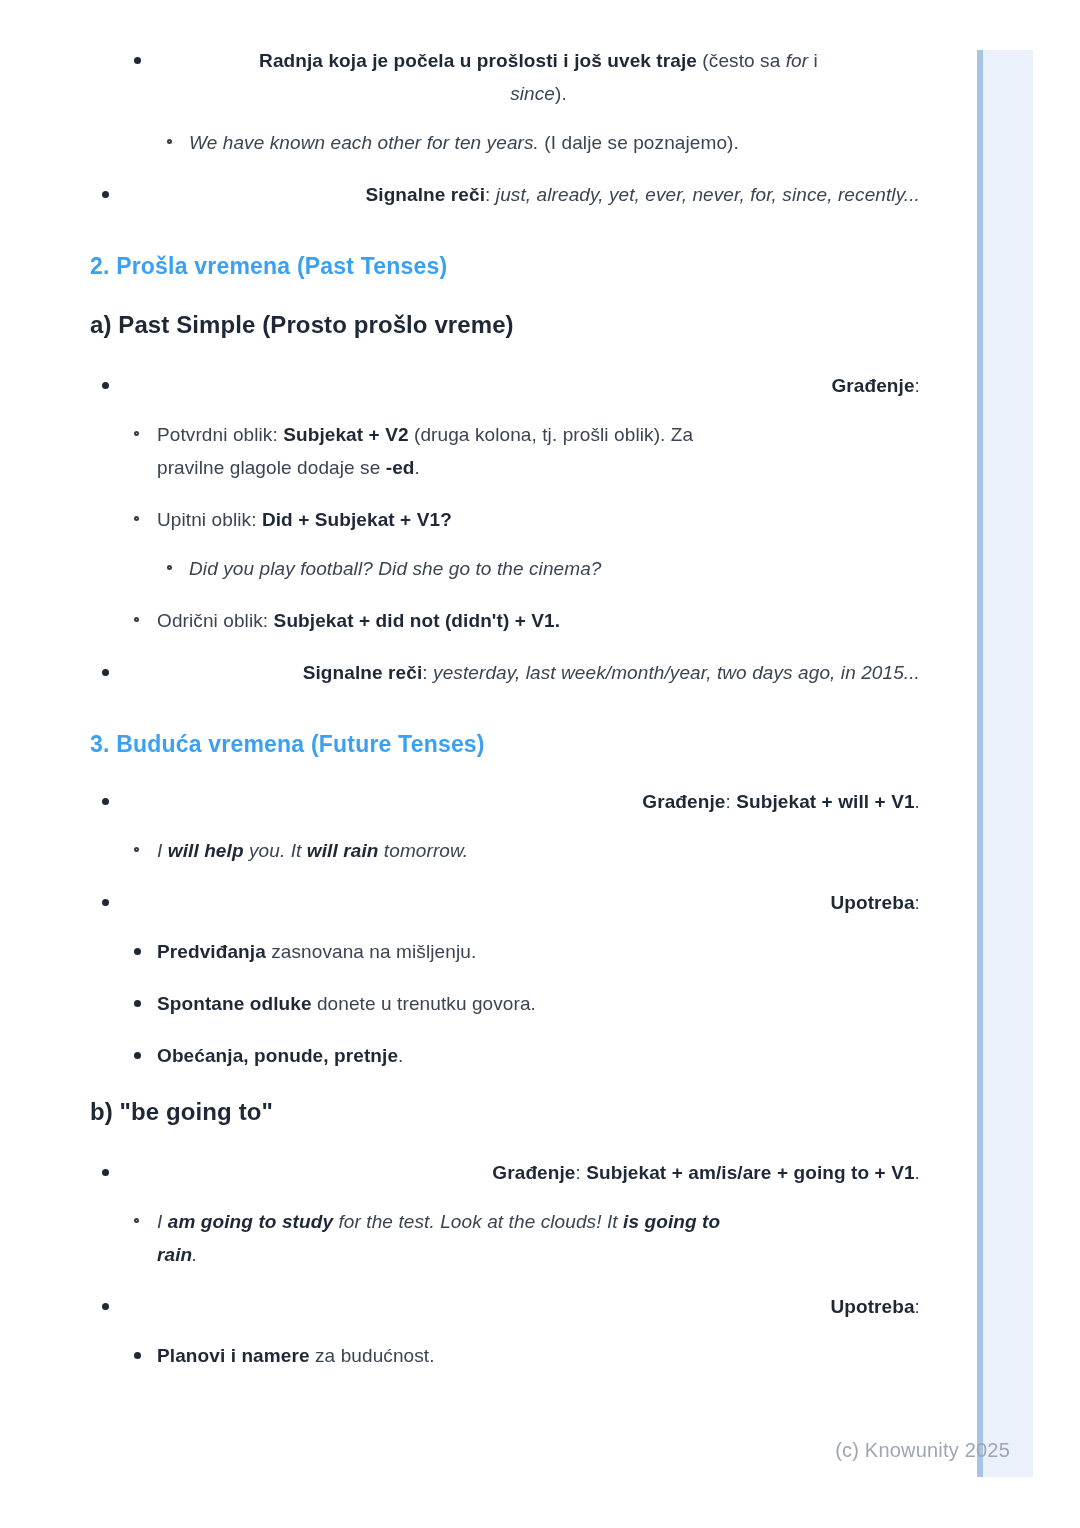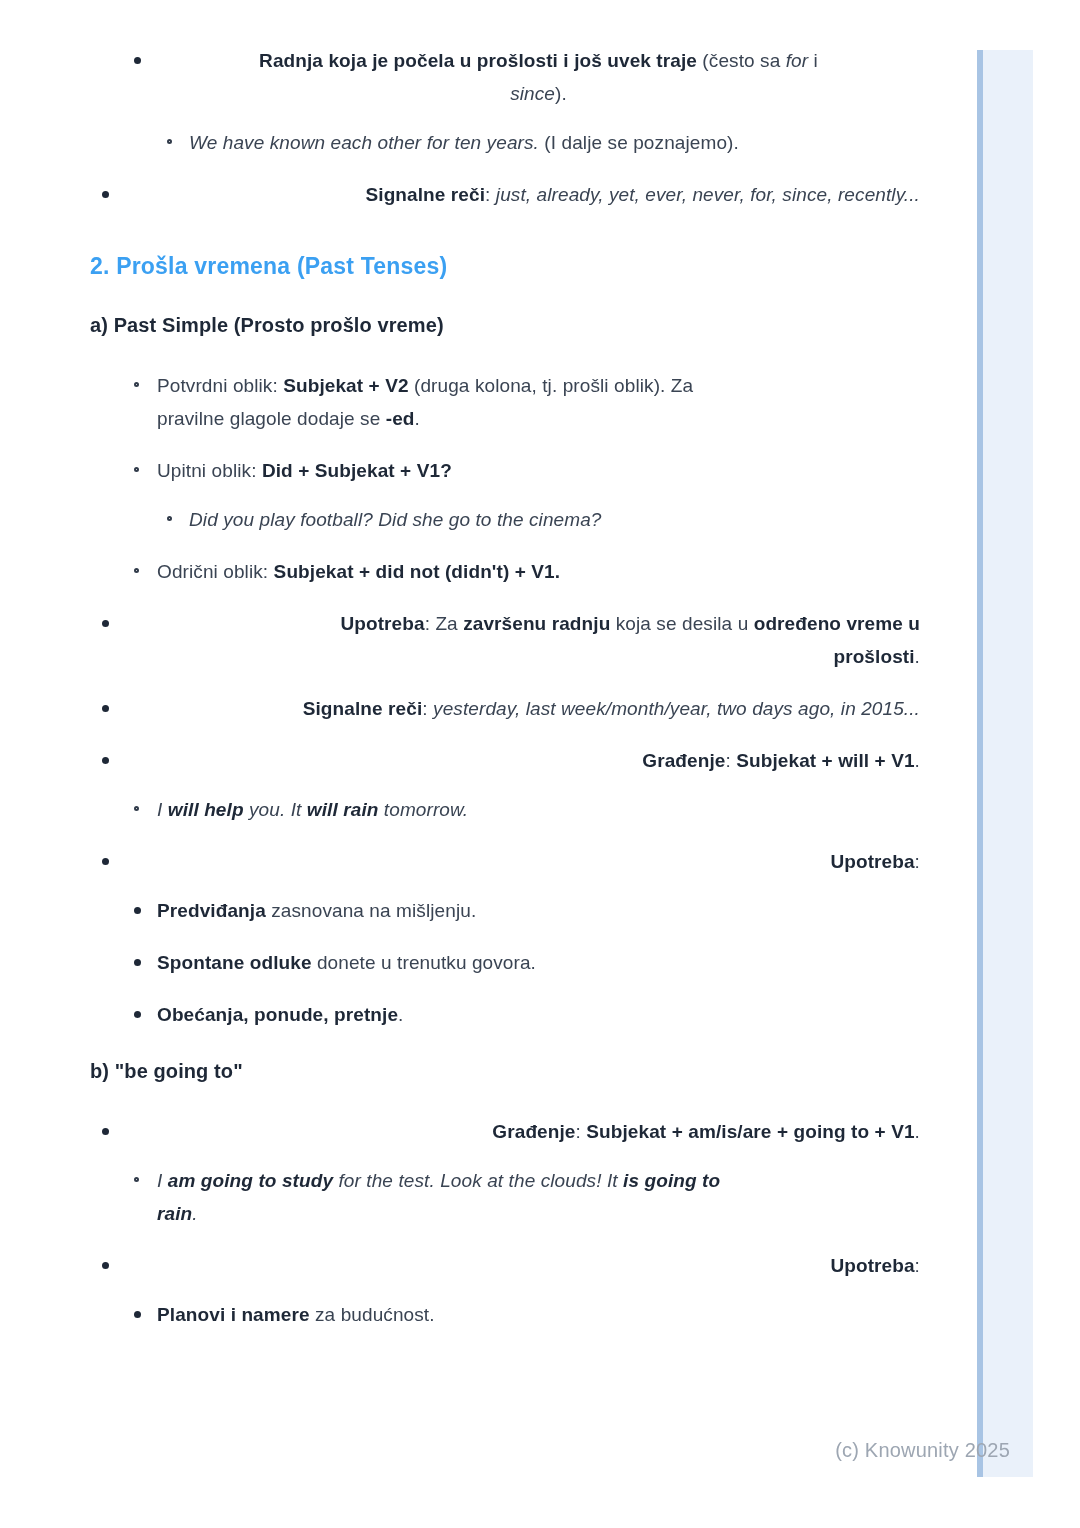--- a/index.html
+++ b/index.html
@@ -28,21 +28,21 @@
 
   h2.h2 {
     font-size:23px;
     line-height:38px;
     font-weight:bold;
     color:#3ba0f2;
     margin:36px 0 22px;
     letter-spacing:0.2px;
   }
   p.h4 {
-    font-size:20px;
+    font-size:24px;
     line-height:28px;
     font-weight:bold;
     color:#1e2837;
     margin:26px 0 30px;
   }
 
   .li { position:relative; margin-top:19px; }
   .li.child { margin-top:16px; }
   .content > .li:first-child { margin-top:0;text-align:center; }
 
@@ -86,26 +86,27 @@
 </head>
 <body>
 
 <div class="page">
   <div class="content">
       <div class="li lvl2"><span class="marker disc"></span><span class="seg b">Radnja koja je počela u prošlosti i još uvek traje</span><span class="seg"> (često sa </span><span class="seg i">for</span><span class="seg"> i</span><br><span class="seg i">since</span><span class="seg">).</span></div>
       <div class="li lvl3 child"><span class="marker circle"></span><span class="seg i">We have known each other for ten years.</span><span class="seg"> (I dalje se poznajemo).</span></div>
       <div class="li lvl1"><span class="marker disc"></span><span class="seg b">Signalne reči</span><span class="seg">: </span><span class="seg i">just, already, yet, ever, never, for, since, recently...</span></div>
       <h2 class="h2" style="color: rgb(59, 160, 242);">2. Prošla vremena (Past Tenses)</h2>
       <p class="h4">a) Past Simple (Prosto prošlo vreme)</p>
+      <div class="li lvl1"><span class="marker disc"></span><span class="seg b">Građenje</span><span class="seg">:</span></div>
       <div class="li lvl2 child"><span class="marker circle"></span><span class="seg">Potvrdni oblik: </span><span class="seg b">Subjekat + V2</span><span class="seg"> (druga kolona, tj. prošli oblik). Za</span><br><span class="seg">pravilne glagole dodaje se </span><span class="seg b">-ed</span><span class="seg">.</span></div>
       <div class="li lvl2"><span class="marker circle"></span><span class="seg">Upitni oblik: </span><span class="seg b">Did + Subjekat + V1?</span></div>
       <div class="li lvl3 child"><span class="marker circle"></span><span class="seg i">Did you play football? Did she go to the cinema?</span></div>
       <div class="li lvl2"><span class="marker circle"></span><span class="seg">Odrični oblik: </span><span class="seg b">Subjekat + did not (didn't) + V1.</span></div>
-      <div class="li lvl1"><span class="marker disc"></span><span class="seg b">Upotreba</span><span class="seg">: Za </span><span class="seg b">završenu radnju</span><span class="seg"> koja se desila u </span><span class="seg b">određeno vreme u</span><br><span class="seg b">prošlosti</span><span class="seg">.</span></div>
       <div class="li lvl1"><span class="marker disc"></span><span class="seg b">Signalne reči</span><span class="seg">: </span><span class="seg i">yesterday, last week/month/year, two days ago, in 2015...</span></div>
+      <h2 class="h2" style="color: rgb(59, 160, 242);">3. Buduća vremena (Future Tenses)</h2>
       <div class="li lvl1"><span class="marker disc"></span><span class="seg b">Građenje</span><span class="seg">: </span><span class="seg b">Subjekat + will + V1</span><span class="seg">.</span></div>
       <div class="li lvl2 child"><span class="marker circle"></span><span class="seg i">I </span><span class="seg b i">will help</span><span class="seg i"> you. It </span><span class="seg b i">will rain</span><span class="seg i"> tomorrow.</span></div>
       <div class="li lvl1"><span class="marker disc"></span><span class="seg b">Upotreba</span><span class="seg">:</span></div>
       <div class="li lvl2 child"><span class="marker disc"></span><span class="seg b">Predviđanja</span><span class="seg"> zasnovana na mišljenju.</span></div>
       <div class="li lvl2"><span class="marker disc"></span><span class="seg b">Spontane odluke</span><span class="seg"> donete u trenutku govora.</span></div>
       <div class="li lvl2"><span class="marker disc"></span><span class="seg b">Obećanja, ponude, pretnje</span><span class="seg">.</span></div>
       <p class="h4">b) "be going to"</p>
       <div class="li lvl1"><span class="marker disc"></span><span class="seg b">Građenje</span><span class="seg">: </span><span class="seg b">Subjekat + am/is/are + going to + V1</span><span class="seg">.</span></div>
       <div class="li lvl2 child"><span class="marker circle"></span><span class="seg i">I </span><span class="seg b i">am going to study</span><span class="seg i"> for the test. Look at the clouds! It </span><span class="seg b i">is going to</span><br><span class="seg b i">rain</span><span class="seg i">.</span></div>
       <div class="li lvl1"><span class="marker disc"></span><span class="seg b">Upotreba</span><span class="seg">:</span></div>

